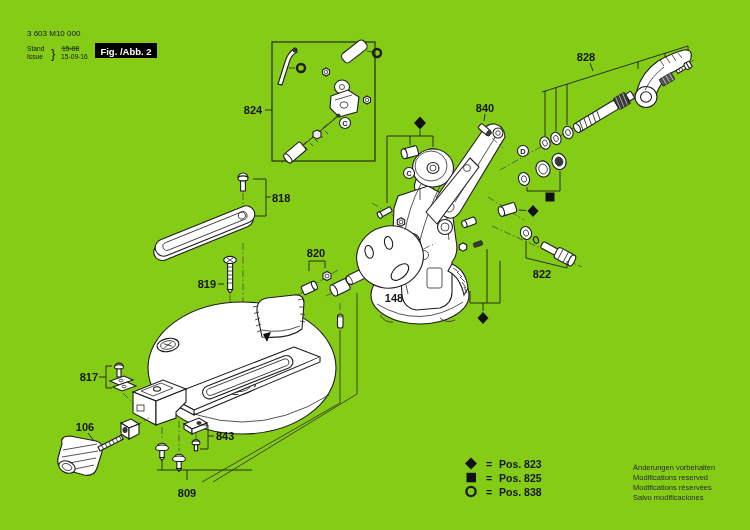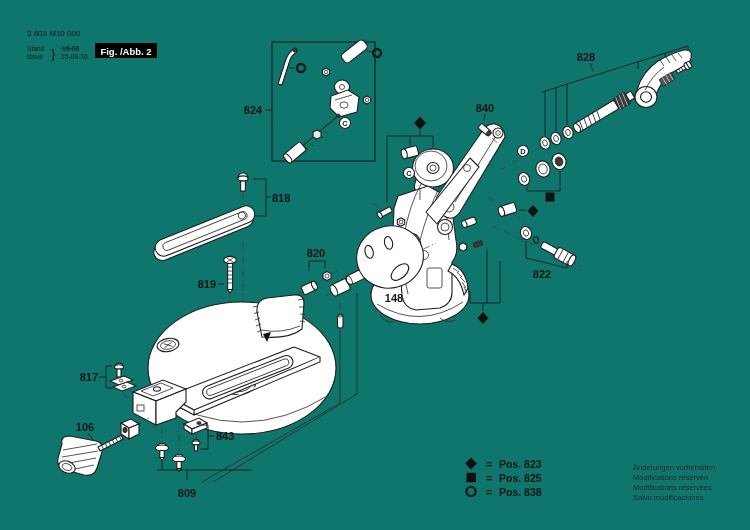--- a/index.html
+++ b/index.html
@@ -1,16 +1,16 @@
 <!DOCTYPE html>
 <html><head>
 <meta charset="utf-8">
 <style>
   html,body{margin:0;padding:0;background:#fff;}
-  .page{position:relative;width:750px;height:530px;background:#0f766e;overflow:hidden;}
+  .page{position:relative;width:750px;height:530px;background:#84cc16;overflow:hidden;}
   svg{display:block;}
   text{font-family:"Liberation Sans","DejaVu Sans",sans-serif;fill:#161616;}
   .lbl{font-size:11px;font-weight:bold;}
   .mk{font-size:7.5px;font-weight:bold;}
   .hdr{font-size:8px;}
   .tiny{font-size:6.7px;}
   .figtxt{font-size:9.5px;font-weight:bold;fill:#ffffff;}
   .legtxt{font-size:10.5px;font-weight:bold;}
   .note{font-size:7.5px;fill:#2a2a2a;}
   .s{stroke:#1d1d1d;fill:none;stroke-width:1.1;}

